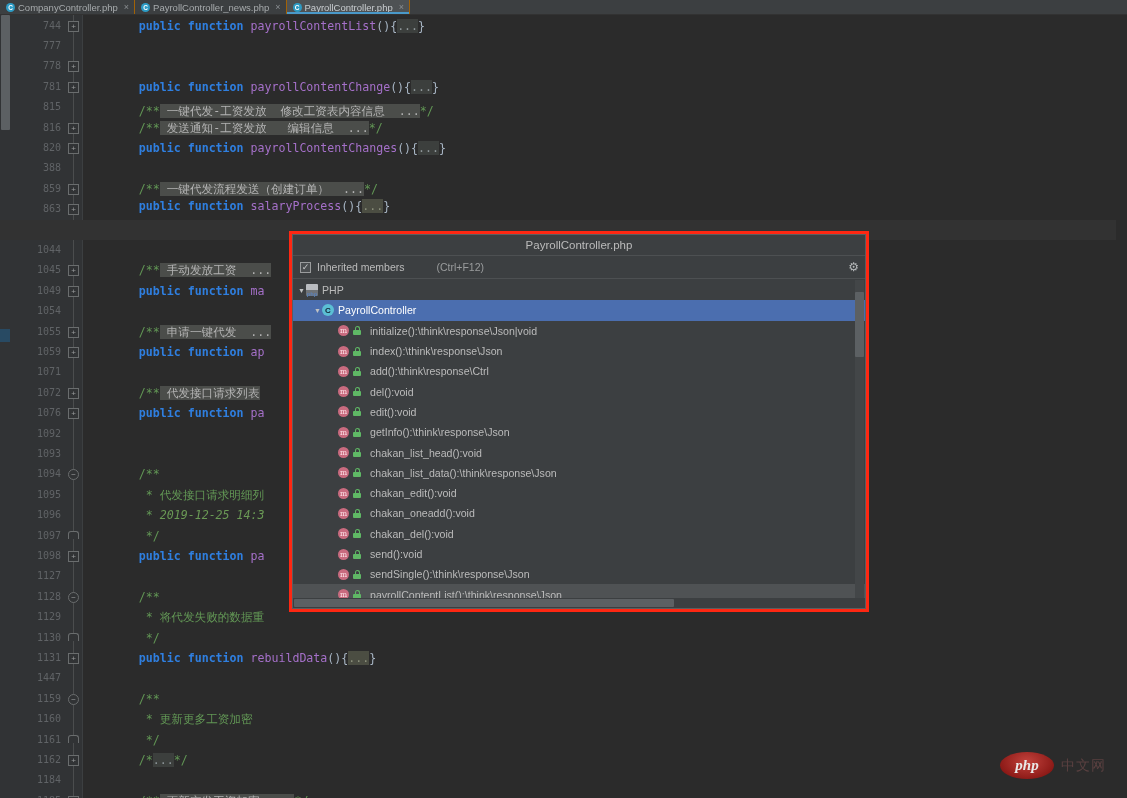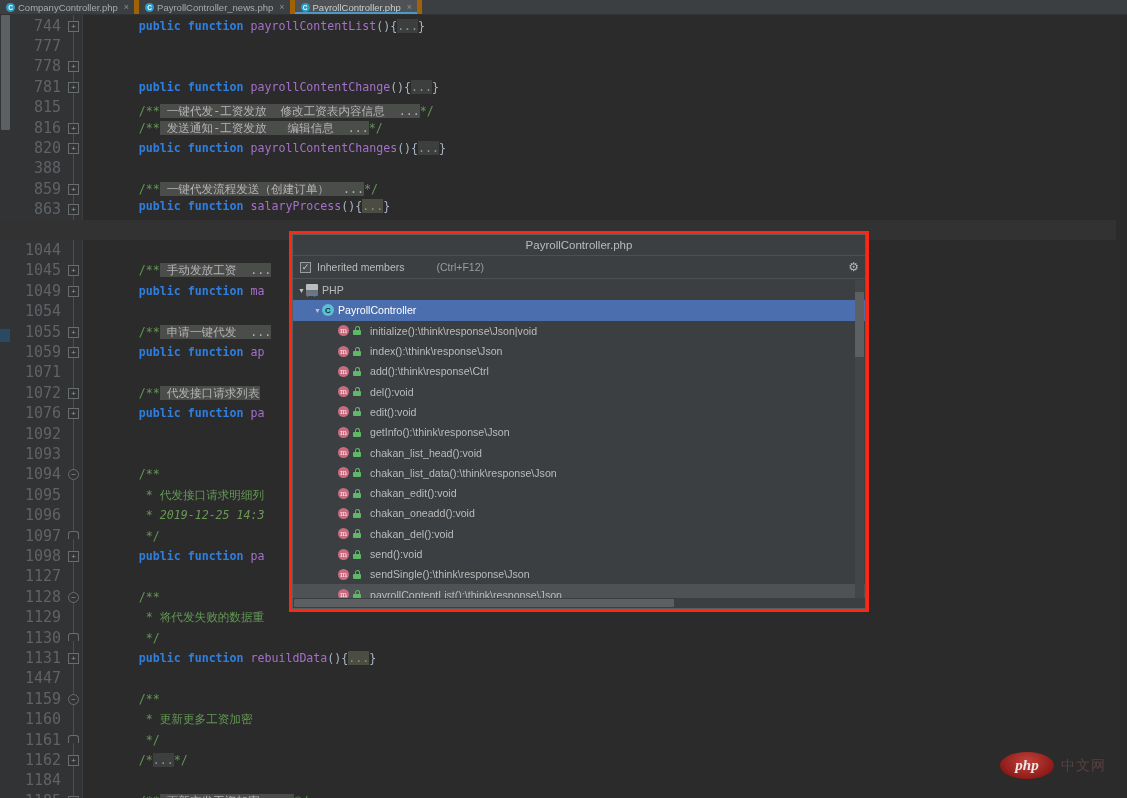--- a/index.html
+++ b/index.html
@@ -16,21 +16,21 @@
     position: absolute; left: 0; top: 0; width: 1127px; height: 15px;
     background: #3c3f41;
     display: flex; align-items: stretch;
     border-bottom: 1px solid #323232;
   }
   .tab {
     display: flex; align-items: center; gap: 3px;
     padding: 0 5px 0 6px;
     font-size: 9.5px; color: #a7abad;
     background: #3c3f41;
-    border-right: 5px solid #a16207;
+    border-right: 1px solid #a16207;
     white-space: nowrap;
     position: relative;
   }
   .tab.active { background: #4e5254; color: #c9cdd0; }
   .tab.active::after {
     content: ""; position: absolute; left: 0; right: 0; bottom: 0;
     height: 2px; background: #4a99c9;
   }
   .tab-icon {
     width: 9px; height: 9px; border-radius: 50%;
@@ -71,21 +71,21 @@
   .gutter-sep {
     position: absolute; left: 82px; top: 0; width: 1px; height: 783px;
     background: #3c3f41;
   }
   .code-pane {
     position: absolute; left: 83px; top: 0; right: 0; height: 783px;
     background: #2b2b2b; overflow: hidden;
   }
   .lnum {
     position: absolute; left: 0; width: 50px; text-align: right;
-    color: #606366; font-family: "DejaVu Sans Mono", monospace; font-size: 15px;
+    color: #606366; font-family: "DejaVu Sans Mono", monospace; font-size: 10px;
     line-height: 20.4px;
   }
   .lnum.cur { color: #a4a3a3; }
   .cur-line-bg {
     position: absolute; left: 11px; right: 0; height: 20.4px;
     background: #323232;
   }
   .fold {
     position: absolute; left: 57px; width: 11px; height: 11px; top: 5px;
     border: 1px solid #6a6d6e; color: #9a9c9d; font-size: 8px;

